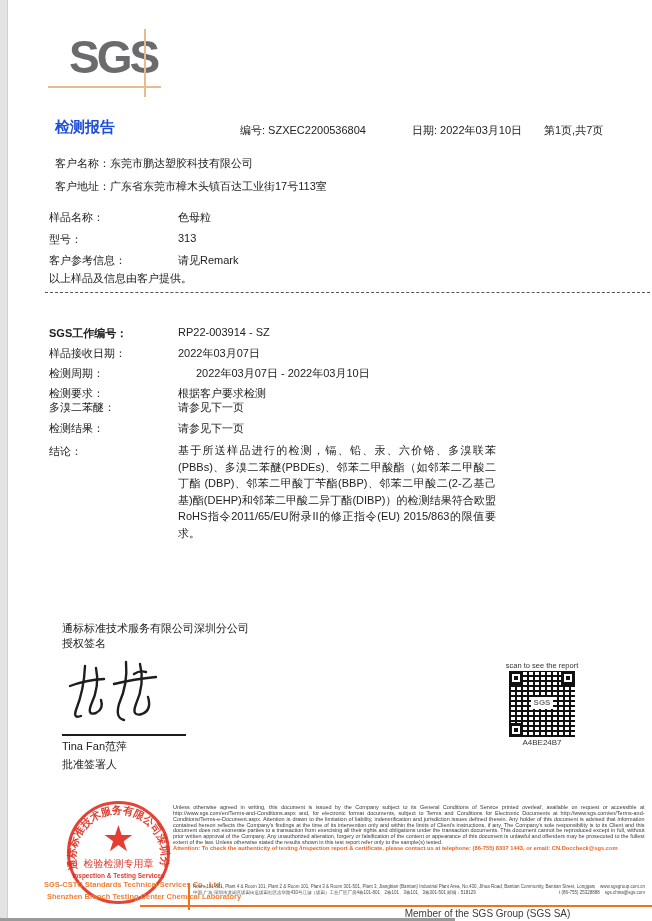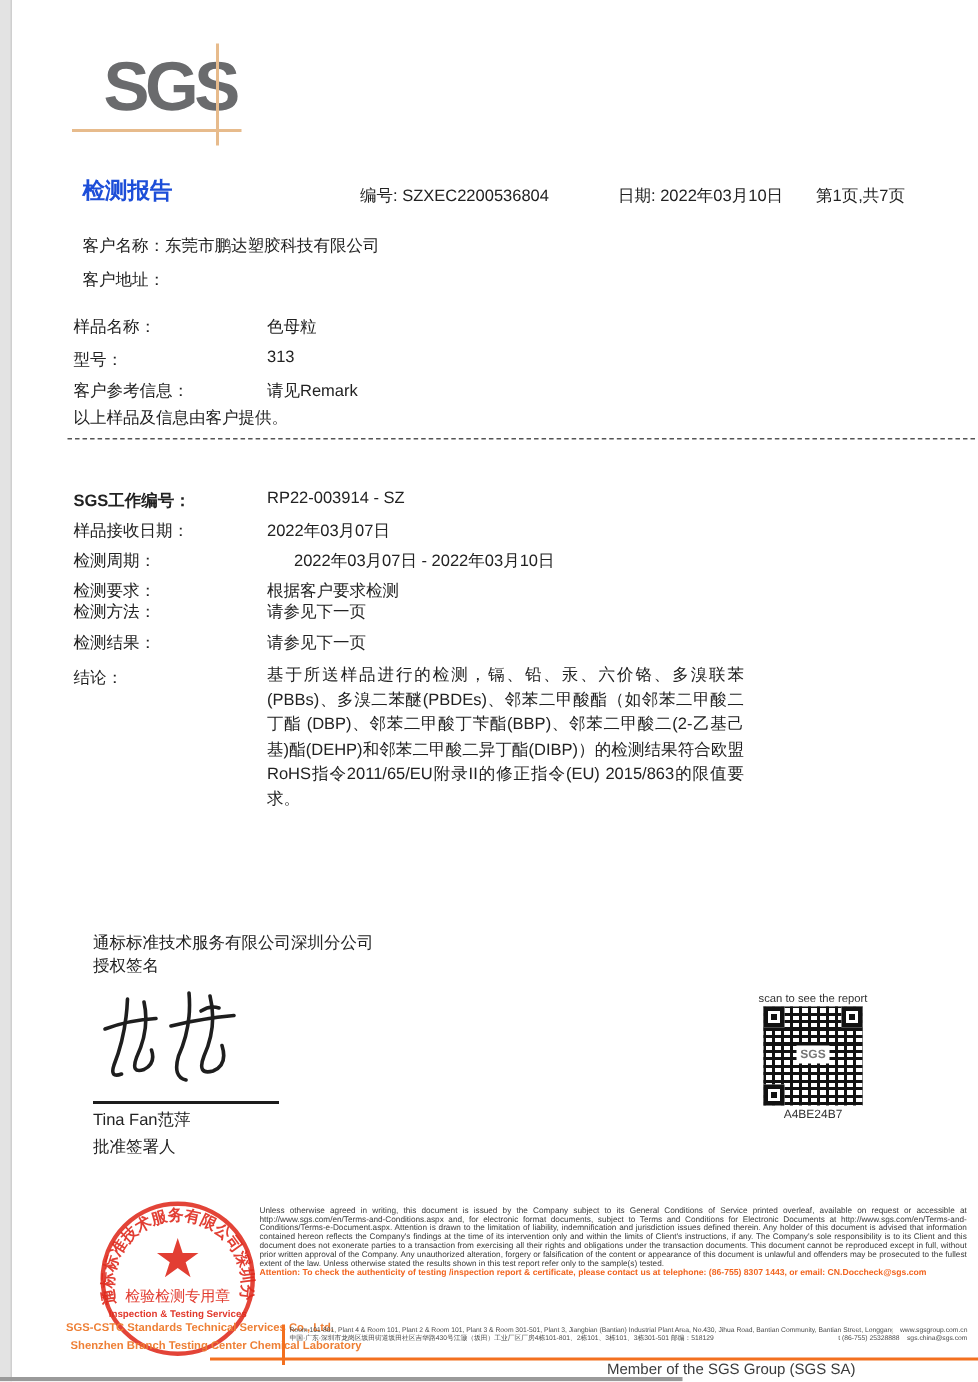--- a/index.html
+++ b/index.html
@@ -63,40 +63,41 @@
   <div class="abs logo-vline"></div>
 
   <div class="abs doc-title">检测报告</div>
   <div class="abs hdr" style="left:240px;top:123px;">编号: SZXEC2200536804</div>
   <div class="abs hdr" style="left:412px;top:123px;">日期: 2022年03月10日</div>
   <div class="abs hdr" style="left:544px;top:123px;">第1页,共7页</div>
 
   <div class="lbl" style="left:55px;top:156px;">客户名称：</div>
   <div class="val" style="left:110px;top:156px;">东莞市鹏达塑胶科技有限公司</div>
   <div class="lbl" style="left:55px;top:179px;">客户地址：</div>
+  <div class="val" style="left:110px;top:179px;">广东省东莞市樟木头镇百达工业街17号113室</div>
 
   <div class="lbl" style="left:49px;top:210px;">样品名称：</div>
   <div class="val" style="left:178px;top:210px;">色母粒</div>
   <div class="lbl" style="left:49px;top:232px;">型号：</div>
   <div class="val" style="left:178px;top:232px;">313</div>
   <div class="lbl" style="left:49px;top:253px;">客户参考信息：</div>
   <div class="val" style="left:178px;top:253px;">请见Remark</div>
   <div class="abs note" style="left:49px;top:271px;">以上样品及信息由客户提供。</div>
 
   <div class="abs dash-sep"></div>
 
   <div class="lbl" style="left:49px;top:326px;font-weight:bold;">SGS工作编号：</div>
   <div class="val" style="left:178px;top:326px;">RP22-003914 - SZ</div>
   <div class="lbl" style="left:49px;top:346px;">样品接收日期：</div>
   <div class="val" style="left:178px;top:346px;">2022年03月07日</div>
   <div class="lbl" style="left:49px;top:366px;">检测周期：</div>
   <div class="val" style="left:196px;top:366px;">2022年03月07日 - 2022年03月10日</div>
   <div class="lbl" style="left:49px;top:386px;">检测要求：</div>
   <div class="val" style="left:178px;top:386px;font-family:Liberation Mono, monospace;">根据客户要求检测</div>
-  <div class="lbl" style="left:49px;top:400px;">检测方法：</div>
+  <div class="lbl" style="left:49px;top:400px;">多溴二苯醚：</div>
   <div class="val" style="left:178px;top:400px;">请参见下一页</div>
   <div class="lbl" style="left:49px;top:421px;">检测结果：</div>
   <div class="val" style="left:178px;top:421px;">请参见下一页</div>
 
   <div class="lbl" style="left:49px;top:444px;">结论：</div>
   <div class="abs concl">基于所送样品进行的检测，镉、铅、汞、六价铬、多溴联苯(PBBs)、多溴二苯醚(PBDEs)、邻苯二甲酸酯（如邻苯二甲酸二丁酯 (DBP)、邻苯二甲酸丁苄酯(BBP)、邻苯二甲酸二(2-乙基己基)酯(DEHP)和邻苯二甲酸二异丁酯(DIBP)）的检测结果符合欧盟RoHS指令2011/65/EU附录II的修正指令(EU) 2015/863的限值要求。</div>
 
   <div class="abs sig-text" style="left:62px;top:621px;">通标标准技术服务有限公司深圳分公司</div>
   <div class="abs sig-text" style="left:62px;top:636px;">授权签名</div>
   <svg class="abs" style="left:64px;top:656px;" width="115" height="78" viewBox="0 0 115 78">

